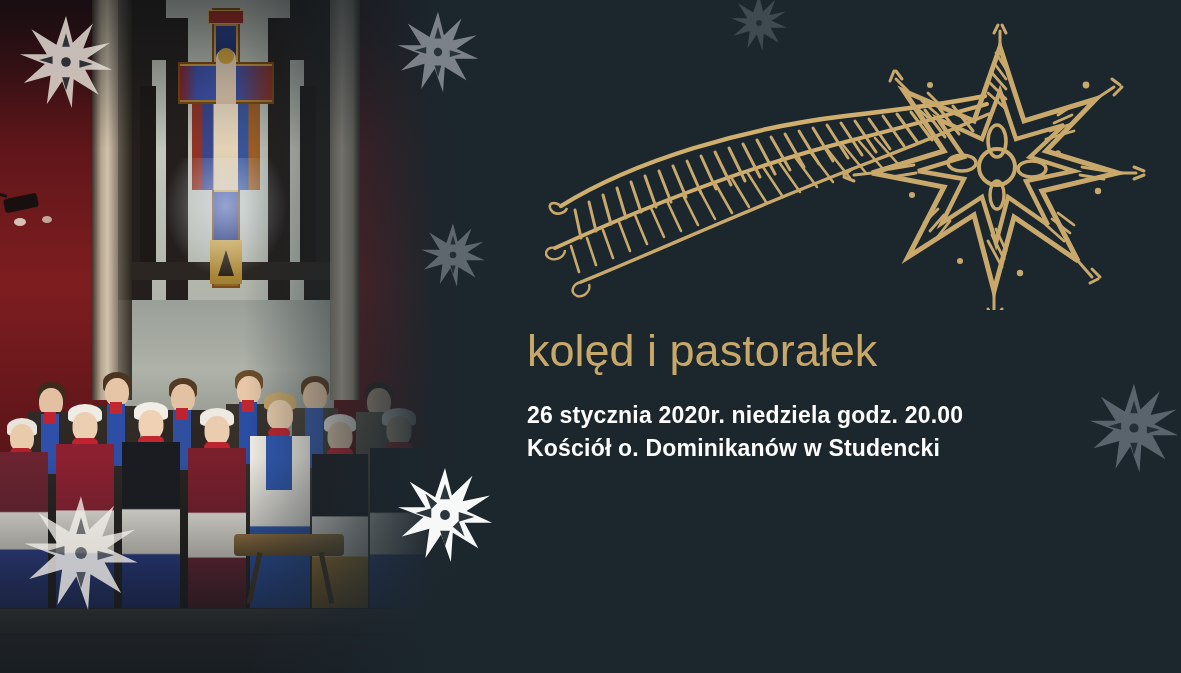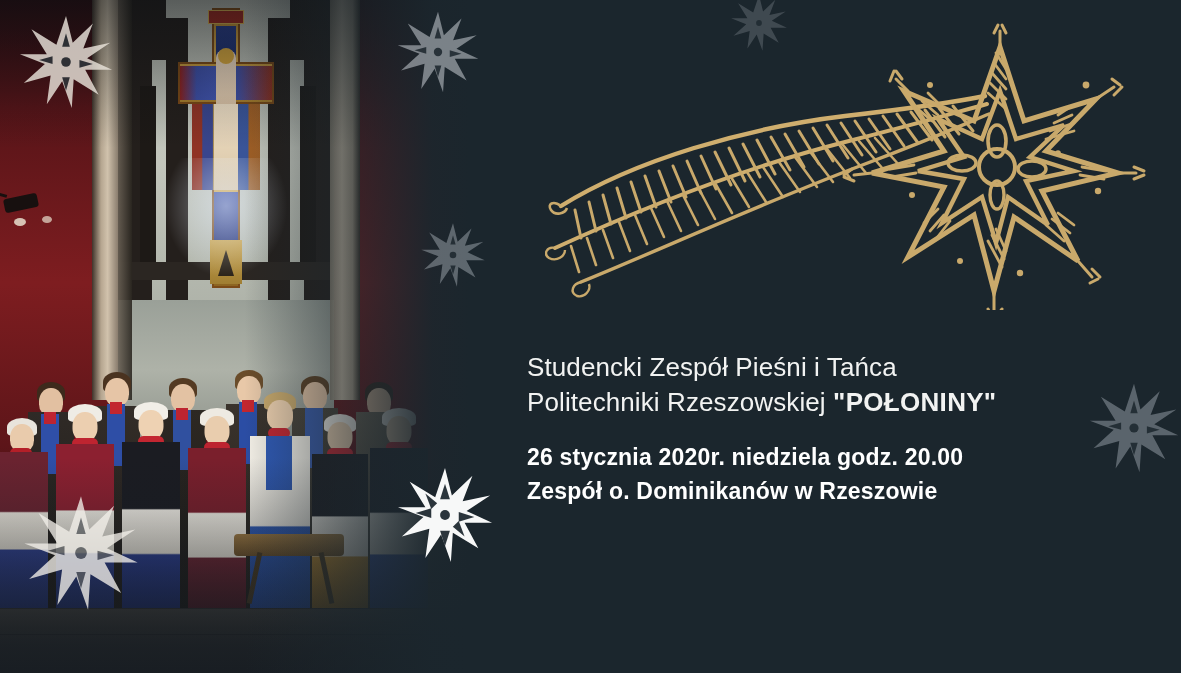--- a/index.html
+++ b/index.html
@@ -573,25 +573,22 @@
         <circle cx="50" cy="50" r="5"></circle>
         <path d="M50 20 L54 34 L46 34 Z"></path>
           <path d="M50 80 L54 66 L46 66 Z"></path>
         <path d="M22 48 L36 52 L36 44 Z"></path>
           <path d="M78 52 L64 56 L64 48 Z"></path>
       </g>
     </svg>
   </div>
 
   <div class="textblock">
-
-    <p class="t-zespol">
-      <span>Studencki Zespół Pieśni i Tańca</span><br>
-      <span>Politechniki Rzeszowskiej </span><span class="bold">"POŁONINY"</span>
-    </p>
+    <p class="t-koled">kolęd i pastorałek</p>
+
 
     <p class="t-date">
       <span>26 stycznia 2020r. niedziela  godz. 20.00</span><br>
-      <span>Zespół  o. Dominikanów  w  Rzeszowie</span>
+      <span>Kościół  o. Dominikanów  w  Studencki</span>
     </p>
   </div>
 
 </div>
 
 </body></html>

